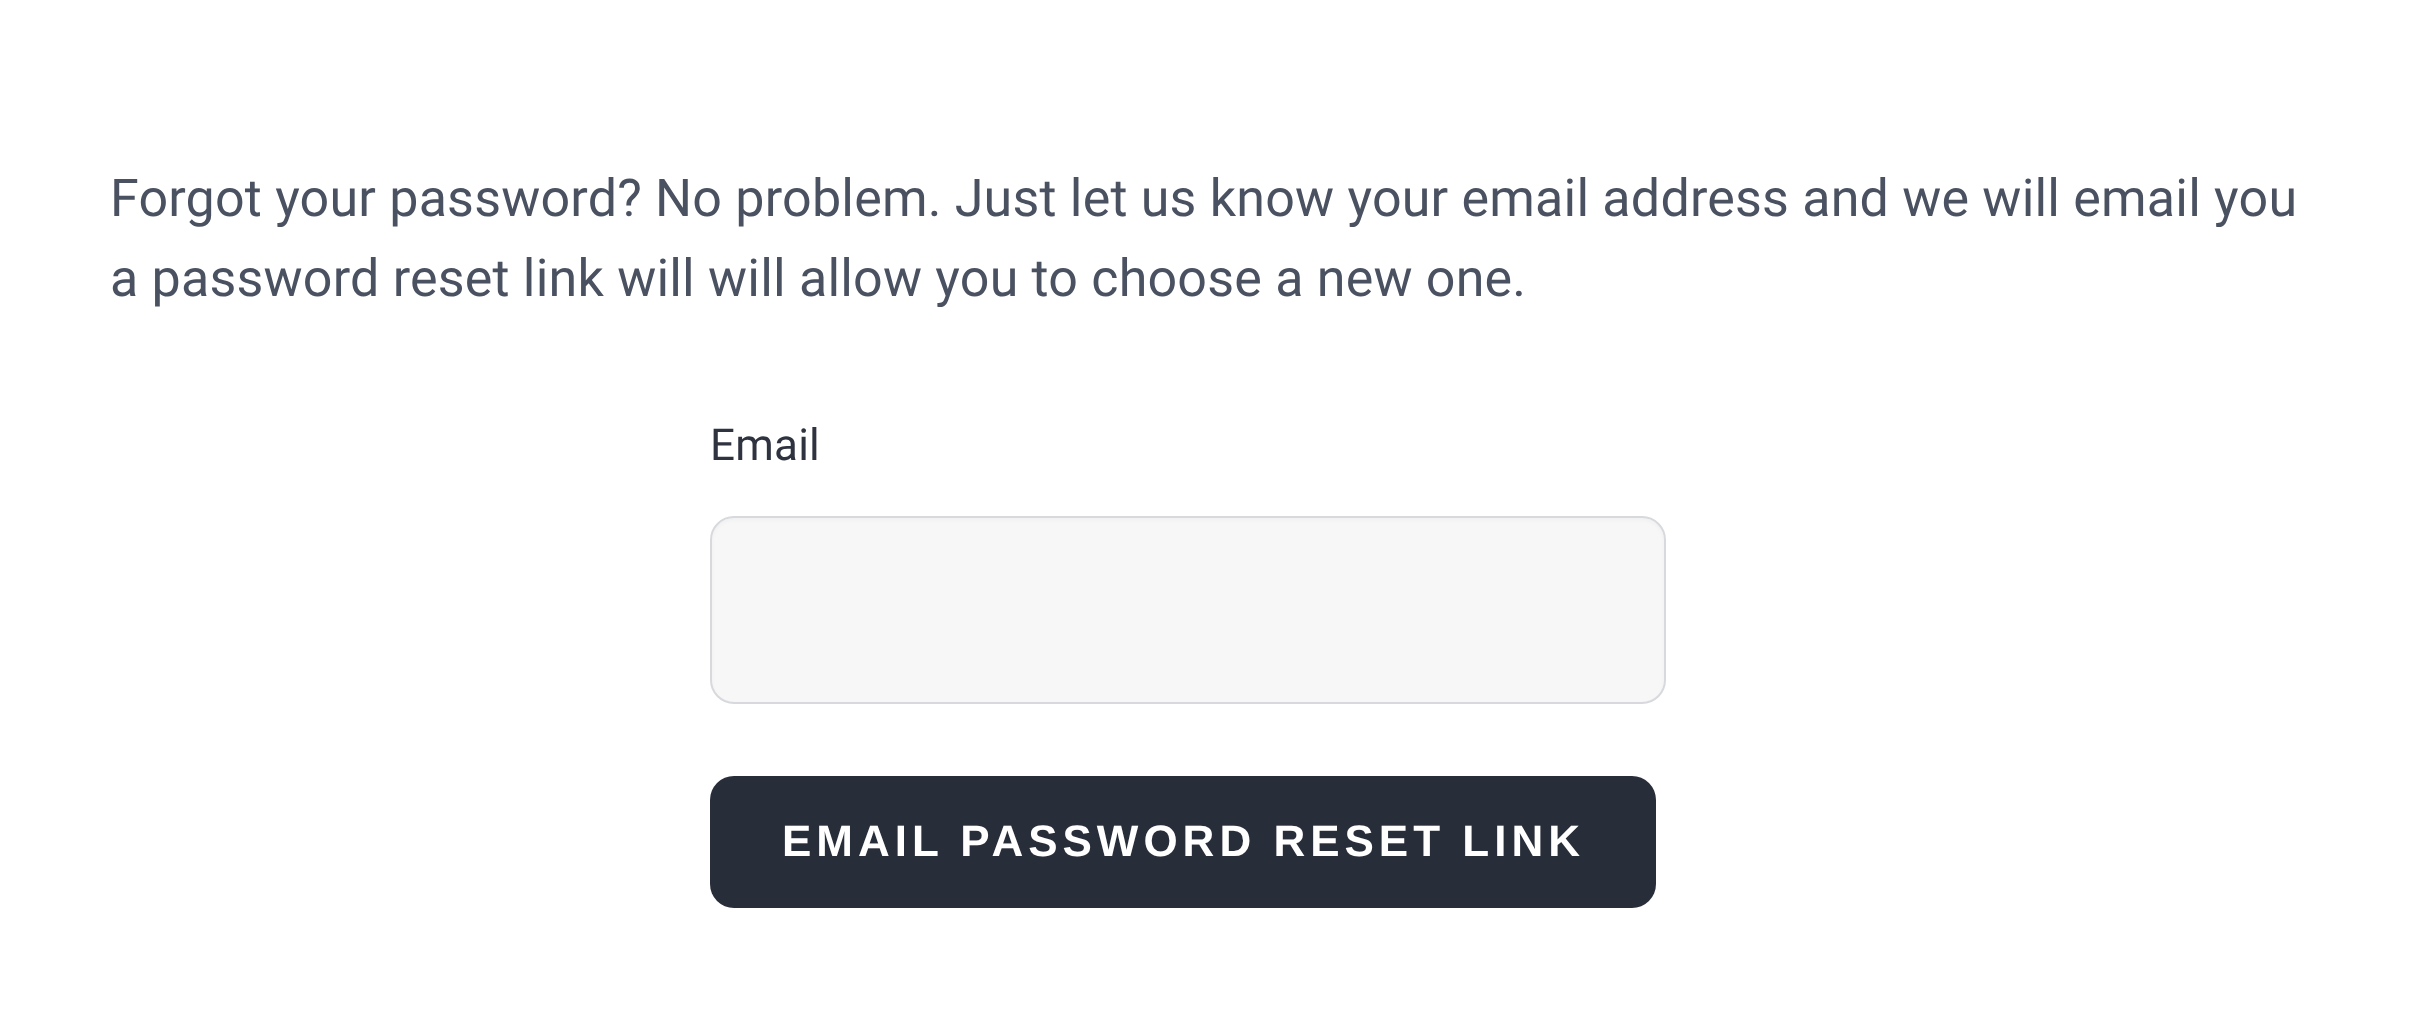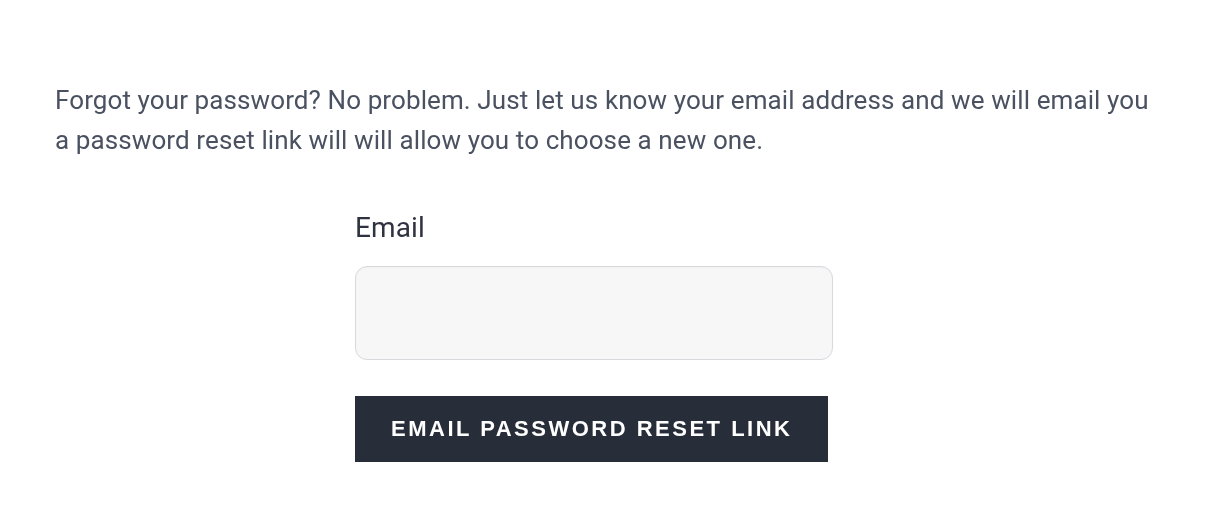--- a/index.html
+++ b/index.html
@@ -20,21 +20,21 @@
       color: #4a5161;
       margin-bottom: 50px;
       letter-spacing: 0.1px;
     }
     .form-wrap {
       margin-left: 300px;
       width: 478px;
     }
     .field-label {
       display: block;
-      font-size: 28px;
+      font-size: 22px;
       color: #2f3340;
       margin-bottom: 22px;
       letter-spacing: 0.1px;
     }
     .email-input {
       width: 100%;
       height: 94px;
       border: 1px solid #d7d9dd;
       border-radius: 12px;
       background: #f7f7f8;
@@ -46,21 +46,21 @@
     .submit-btn {
       margin-top: 36px;
       display: inline-flex;
       align-items: center;
       justify-content: center;
       height: 66px;
       padding: 0 36px;
       background: #282d3a;
       color: #ffffff;
       border: none;
-      border-radius: 0;
+      border-radius: 12px;
       font-size: 22px;
       font-weight: 600;
       letter-spacing: 2.5px;
       cursor: pointer;
       text-transform: uppercase;
     }
   </style>
 </head>
 <body>
 

